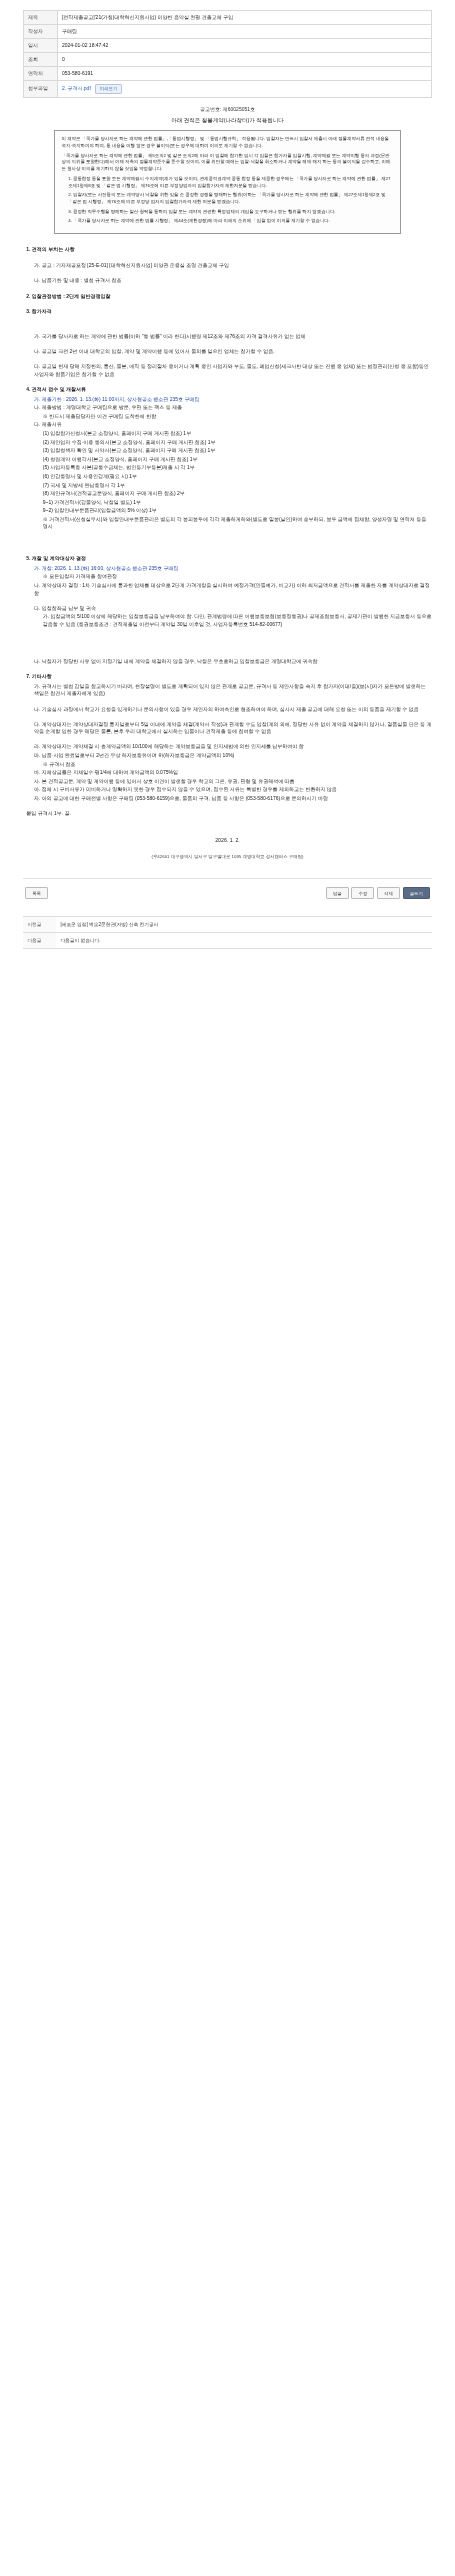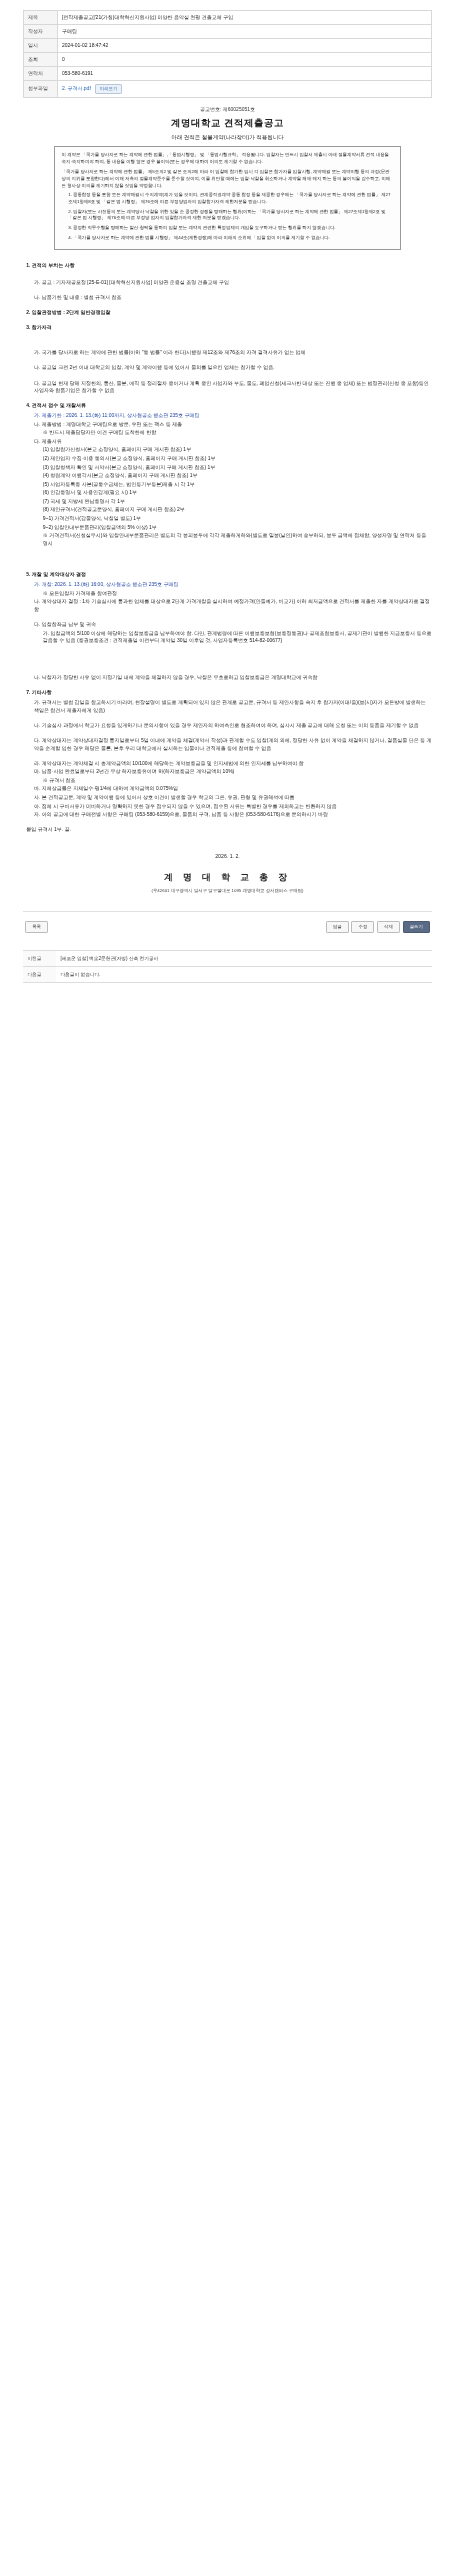--- a/index.html
+++ b/index.html
@@ -204,21 +204,20 @@
         <th>첨부파일</th>
         <td>
           <a class="file-link" href="#">2. 규격서.pdf</a>
           <span class="file-badge">미리보기</span>
         </td>
       </tr>
     </tbody>
   </table>
 
   <div class="doc-no">공고번호: 제60025051호</div>
-  <div class="doc-title">계명대학교 견적제출공고</div>
   <div class="doc-sub">아래 견적은 절물계약(나라장터)가 적용됩니다</div>
 
   <div class="box">
     <p>이 계약은 「국가를 당사자로 하는 계약에 관한 법률」,「동법시행령」 및 「동법시행규칙」 적용됩니다. 입찰자는 반드시 입찰서 제출시 아래 절물계약서류 견적 내용을 숙지·숙지하여야 하며, 동 내용을 이행 않은 경우 불이익(또는 경우에 대하여 이의도 제기할 수 없습니다.</p>
     <p>「국가를 당사자로 하는 계약에 관한 법률」 제5조의2 및 같은 조의2에 따라 이 입찰에 참가한 입시 각 입찰은 참가자를 입찰시행, 계약체결 또는 계약이행 등의 과정(문관상의 지위를 포함한다)에서 이해 저촉의 절물계약준수를 준수할 것이며, 이를 위반할 때에는 입찰·낙찰을 취소하거나 계약을 해제·해지 하는 등의 불이익을 감수하고, 이에 든 형사상 이의를 제기하지 않을 것임을 약정합니다.</p>
     <p class="indent">1. 공동참정 등을 포함 모든 계약체결시 수의계약(계가 있을 것이며, 관계공적권계약 공동 참정 등을 제공한 경우에는 「국가를 당사자로 하는 계약에 관한 법률」 제27조제1항제8호 및 「같은 법 시행령」 제76조에 따른 부정당업자의 입찰참가자격 제한처분을 받습니다.</p>
     <p class="indent">2. 입찰자(또는 사전등의 또는 계약당사 낙찰을 위한 있을 순 공정한 경쟁을 방해하는 행위(이하는 「국가를 당사자로 하는 계약에 관한 법률」 제27조제1항제2호 및 「같은 법 시행령」 제76조에 따른 부정당 업자의 입찰참가자격 제한 처분을 받겠습니다.</p>
     <p class="indent">3. 공정한 직무수행을 방해하는 알선·청탁을 통하여 입찰 또는 계약의 관련한 특정업체의 개입을 요구하거나 받는 행위를 하지 않겠습니다.</p>
     <p class="indent">4. 「국가를 당사자로 하는 계약에 관한 법률 시행령」 제44조(제한경쟁)에 따라 이래의 순위에 「입찰 없이 이의를 제기할 수 없습니다.</p>
   </div>
@@ -298,21 +297,20 @@
     <div class="lvl1">아. 접체 시 구비서류가 미비하거나 명확하지 못한 경우 접수되지 않을 수 있으며, 접수된 서류는 특별한 경우를 제외하고는 반환하지 않음</div>
     <div class="lvl1">자. 아의 공고에 대한 구매전별 사항은 구매팀 (053-580-6159)으로, 물품의 구격, 납품 등 사항은 (053-580-6176)으로 문의하시기 바람</div>
   </div>
 
   <div class="spacer-sm"></div>
   <div class="sec">
     <div>붙임 규격서 1부. 끝.</div>
   </div>
 
   <div class="sign-date">2026. 1. 2.</div>
-  <div class="sign-org">계 명 대 학 교 총 장</div>
   <div class="sign-addr">(우42601 대구광역시 달서구 달구벌대로 1095 계명대학교 성서캠퍼스 구매팀)</div>
 
   <div class="btnbar">
     <button class="btn">목록</button>
     <div class="btn-group-right">
       <button class="btn">답글</button>
       <button class="btn">수정</button>
       <button class="btn">삭제</button>
       <button class="btn primary">글쓰기</button>
     </div>

